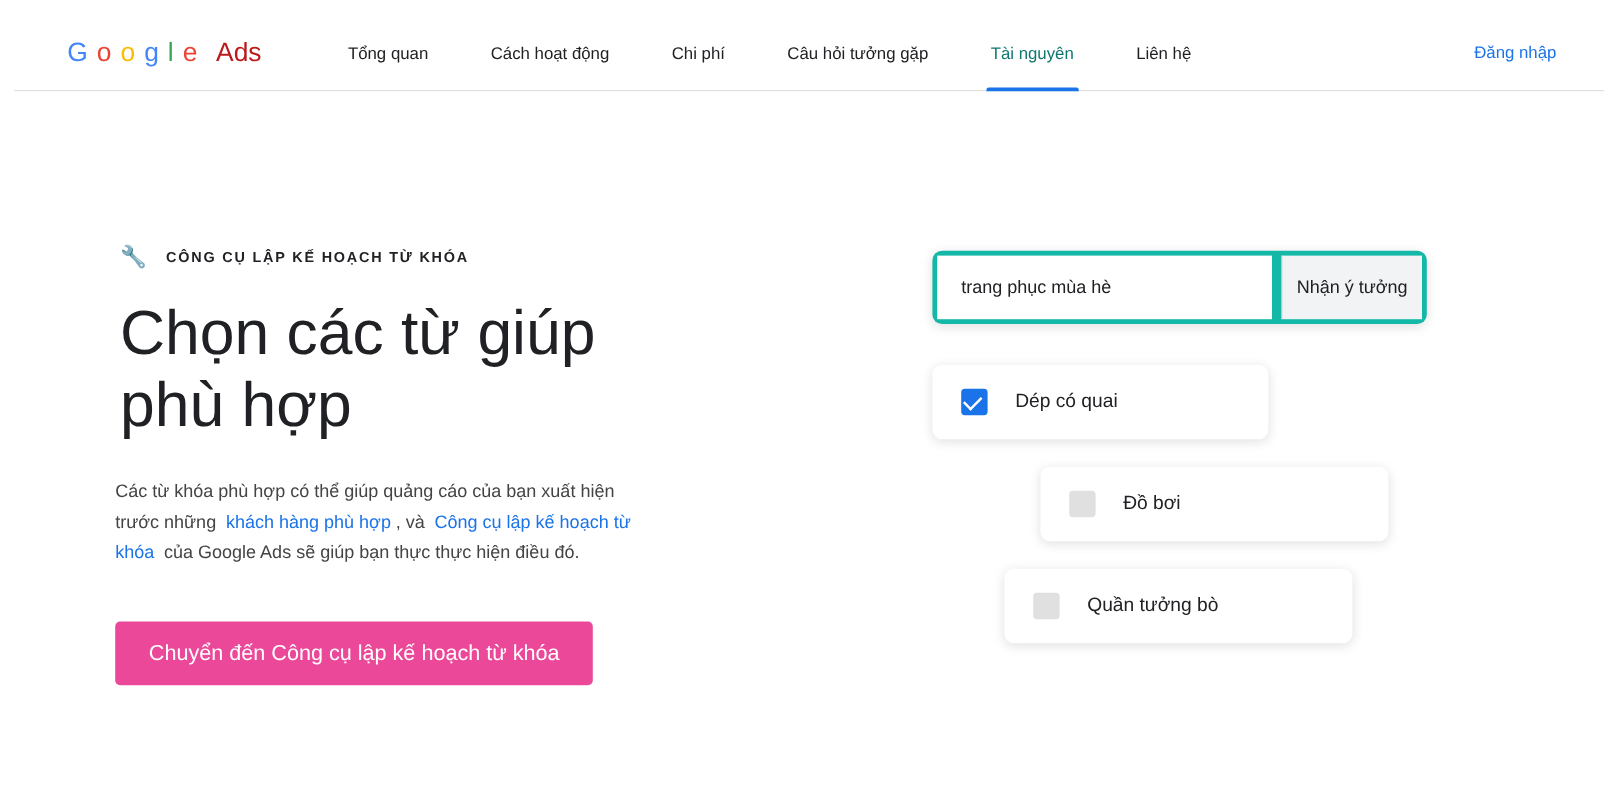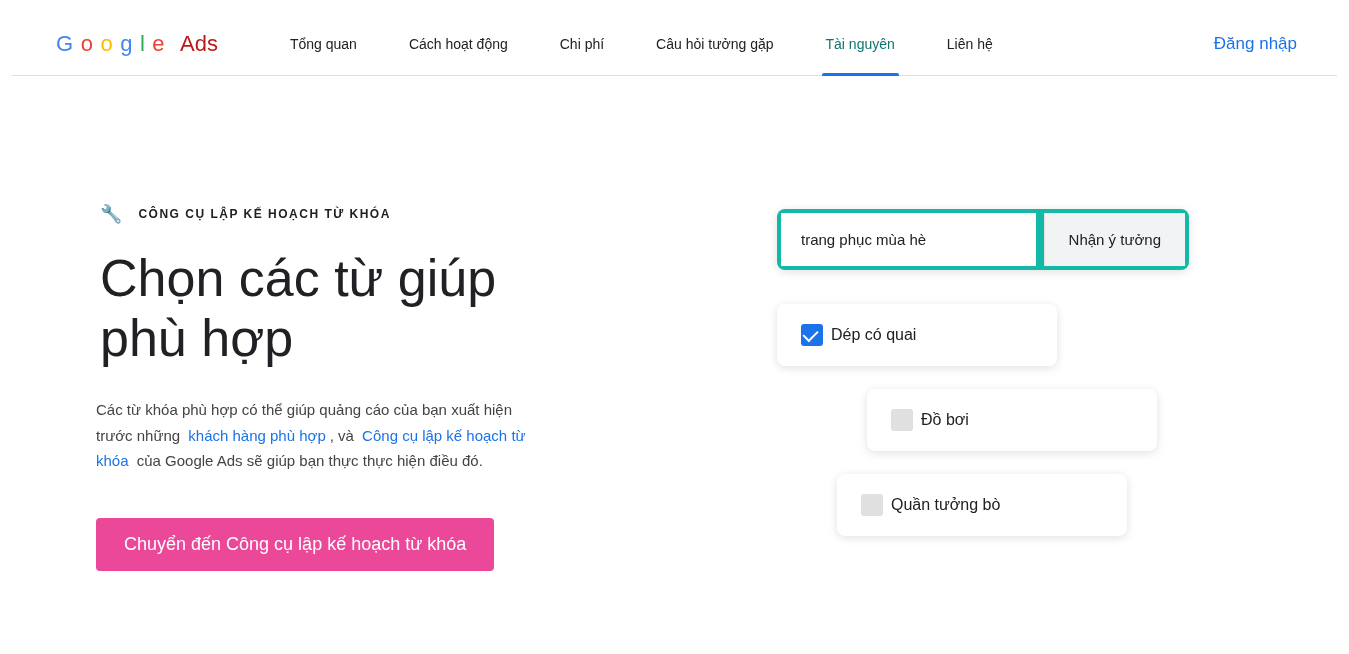--- a/index.html
+++ b/index.html
@@ -64,21 +64,21 @@
       left: 16px;
       right: 16px;
       height: 3px;
       background: #1a73e8;
       border-radius: 2px 2px 0 0;
     }
     .header-right {
       margin-left: auto;
     }
     .login-btn {
-      font-size: 17px;
+      font-size: 14px;
       color: #1a73e8;
       font-weight: 500;
       cursor: pointer;
       text-decoration: none;
     }
 
     
     .main {
       display: flex;
       align-items: center;
@@ -169,39 +169,39 @@
     }
     .search-input-area {
       flex: 1;
       padding: 18px 20px;
       font-size: 15px;
       color: #202124;
       background: #fff;
     }
     .get-ideas-btn {
       background: #f1f3f4;
-      padding: 18px 24px;
+      padding: 18px 12px;
       font-size: 15px;
       font-weight: 500;
       color: #202124;
       cursor: pointer;
       white-space: nowrap;
       border-left: 1px solid #e0e0e0;
     }
 
     
     .keyword-card {
       position: absolute;
       background: #fff;
       border-radius: 8px;
       box-shadow: 0 2px 10px rgba(0,0,0,0.12);
       display: flex;
       align-items: center;
       padding: 16px 20px;
-      gap: 0;
+      gap: 15px;
       z-index: 2;
     }
     .keyword-card-1 {
       top: 115px;
       left: 0;
       width: 280px;
     }
     .keyword-card-2 {
       top: 200px;
       left: 90px;

